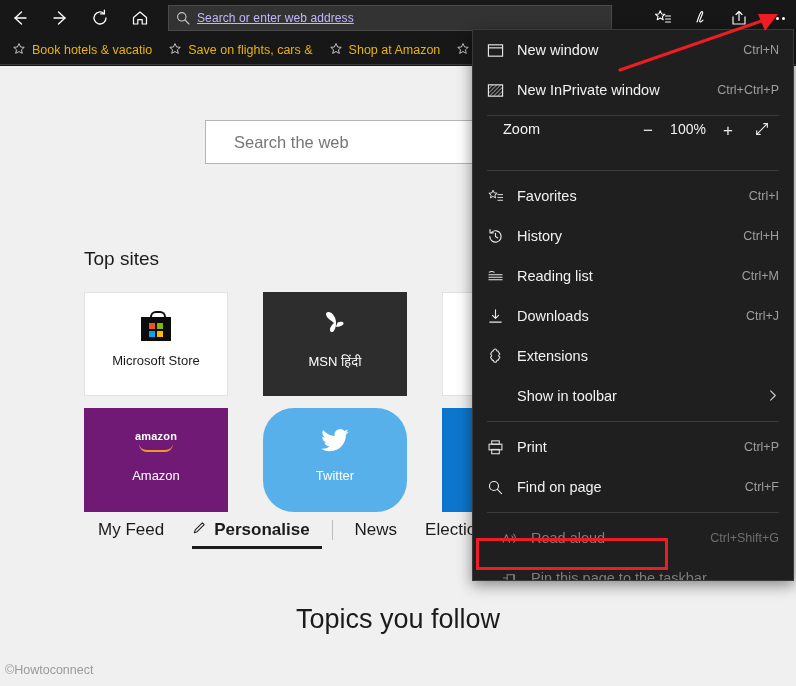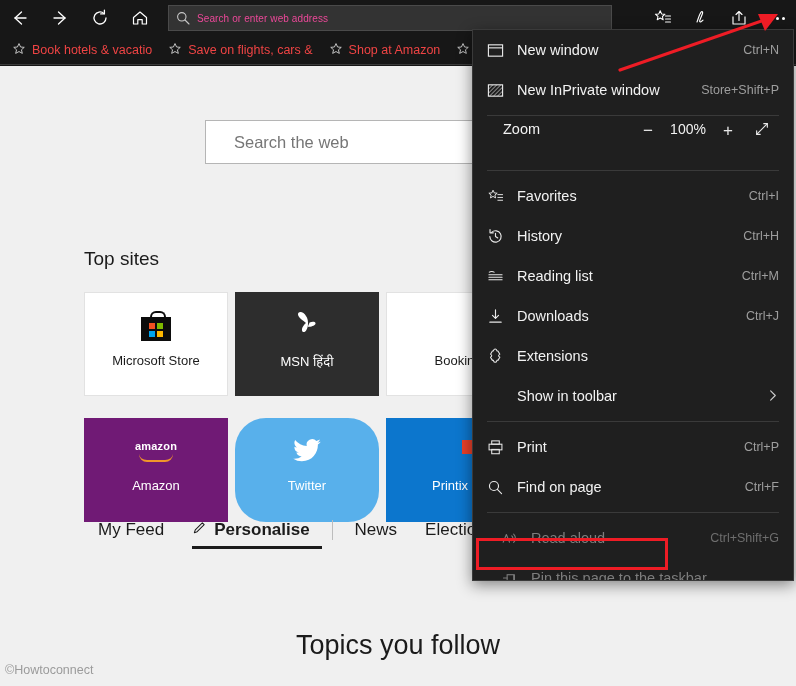--- a/index.html
+++ b/index.html
@@ -31,22 +31,22 @@
     flex: 0 0 auto;
     margin-left: 8px;
     width: 444px; height: 26px;
     background: #333333;
     border: 1px solid #4a4a4a;
     display: flex; align-items: center;
     box-sizing: border-box;
   }
   .addr-ico { width: 28px; display:flex; align-items:center; justify-content:center; color:#c8c8c8; }
   .addr-text {
-    color: #ec4899; font-size: 10px; letter-spacing: .1px;
-    white-space: nowrap; overflow: hidden;
+    color: #c4b5fd; font-size: 12px; letter-spacing: .1px;
+    white-space: nowrap; overflow: hidden; text-decoration: underline;
   }
 
   .tb-right { margin-left: auto; display: flex; align-items: center; height: 36px; }
   .tb-ico {
     width: 38px; height: 36px;
     display: flex; align-items: center; justify-content: center;
     color: #ffffff; position: relative;
   }
   .tb-ico.menu-open::after {
     content: ""; position: absolute; left: 6px; right: 2px; bottom: 2px;
@@ -58,21 +58,21 @@
   
   .favbar {
     position: absolute; left: 0; top: 36px; width: 796px; height: 29px;
     display: flex; align-items: center; padding-left: 4px;
     box-sizing: border-box;
     border-bottom: 1px solid #3b3b3b;
   }
   .fav {
     display: flex; align-items: center; gap: 6px;
     padding: 0 8px; height: 29px;
-    color: #ef4444; font-size: 12.5px; white-space: nowrap;
+    color: #eab308; font-size: 12.5px; white-space: nowrap;
     max-width: 150px; overflow: hidden;
   }
   .fav .star { color: #d8d8d8; flex: 0 0 auto; }
 
   
   .page {
     position: absolute; left: 0; top: 66px; width: 796px; height: 620px;
     background: #f0f0f0; overflow: hidden;
   }
   .websearch {
@@ -82,21 +82,21 @@
     box-sizing: border-box;
     display: flex; align-items: center; padding-left: 28px;
   }
   .websearch span { color: #767676; font-size: 16.5px; }
 
   .topsites-title {
     position: absolute; left: 84px; top: 182px;
     font-size: 19px; color: #1b1b1b; font-weight: 400;
   }
   .tiles { position: absolute; left: 84px; top: 226px; }
-  .tilerow { display: flex; gap: 7px; margin-bottom: 22px; }
+  .tilerow { display: flex; gap: 35px; margin-bottom: 12px; }
   .tile {
     width: 144px; height: 104px;
     position: relative;
     display: flex; flex-direction: column;
     align-items: center; justify-content: center;
     box-sizing: border-box;
   }
   .tile .label {
     position: absolute; left: 0; right: 0; top: 60px;
     text-align: center; font-size: 13px;
@@ -139,21 +139,21 @@
     font-size: 17px; color: #1b1b1b;
   }
   .feednav .item { padding: 0 14px; position: relative; white-space: nowrap; }
   .feednav .item.active { font-weight: 700; display:flex; align-items:center; gap:7px; }
   .feednav .item.active .ul {
     position:absolute; left:14px; right:2px; bottom:-9px; height:3px; background:#1b1b1b;
   }
   .feednav .divider { width:1px; height:20px; background:#bdbdbd; margin:0 8px; }
 
   .topics {
-    position: absolute; left: 0; right: 0; top: 564px;
+    position: absolute; left: 0; right: 0; top: 538px;
     text-align: center; font-size: 27px; color: #1b1b1b;
   }
   .watermark {
     position: absolute; left: 5px; top: 597px;
     font-size: 12.5px; color: #9b9b9b;
   }
 
   
   .menu {
     position: absolute; left: 472px; top: 29px;
@@ -409,21 +409,21 @@
         <svg width="17" height="17" viewBox="0 0 18 18">
           <defs>
               <pattern id="hatch" width="3" height="3" patternUnits="userSpaceOnUse" patternTransform="rotate(45)">
             <line x1="0" y1="0" x2="0" y2="3" stroke="#e9e9e9" stroke-width="1.1"></line>
               </pattern>
             </defs>
           <rect x="1.5" y="3" width="15" height="12" stroke="#e9e9e9" stroke-width="1.2" fill="url(#hatch)"></rect>
         </svg>
       </span>
       <span class="mlabel">New InPrivate window</span>
-      <span class="mkey">Store+Shift+P</span>
+      <span class="mkey">Ctrl+Ctrl+P</span>
     </div>
 
     <div class="msep"></div>
 
     <div class="zoomrow">
       <span class="zlabel">Zoom</span>
       <span class="zbtn">−</span>
       <span class="zval">100%</span>
       <span class="zbtn">+</span>
       <span class="zbtn">

